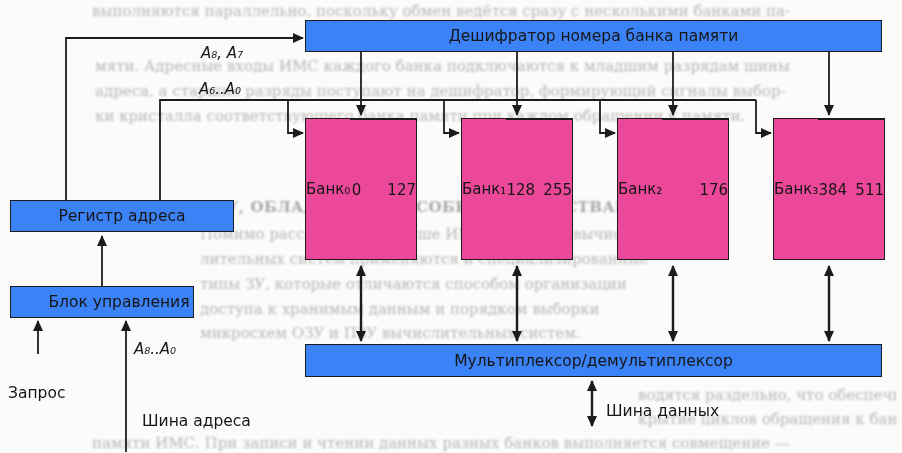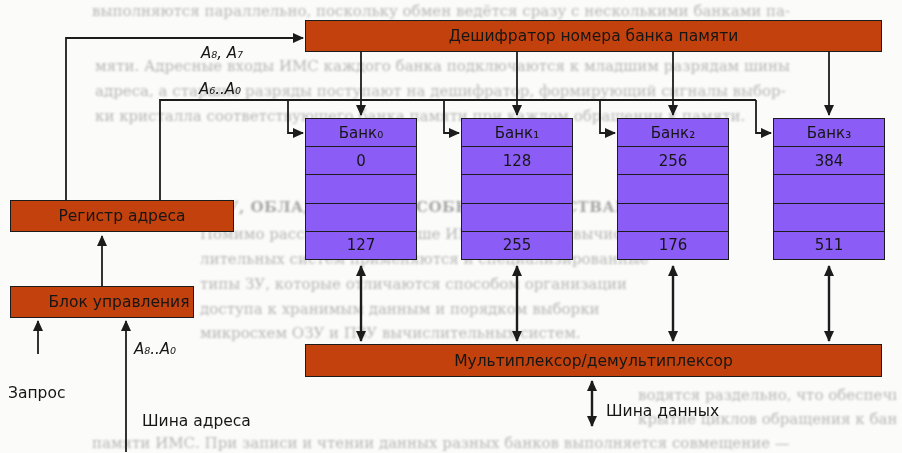--- a/index.html
+++ b/index.html
@@ -23,35 +23,35 @@
     pointer-events:none;
   }
   .noise.bold{font-weight:bold;color:#5f5f5f;letter-spacing:.5px;filter:blur(1.3px);}
 
   
   .wires{position:absolute;left:0;top:0;z-index:2;pointer-events:none;}
 
   
   .box{
     position:absolute;z-index:3;
-    background:#c2410c;
+    background:#3b82f6;
     border:1.6px solid #1c1c1c;
     display:flex;align-items:center;justify-content:center;
     font-size:15.5px;
     box-sizing:border-box;
   }
   .decoder{left:305px;top:20px;width:577px;height:32px;}
   .mux{left:305px;top:344px;width:577px;height:33px;}
   .reg{left:10px;top:200px;width:224px;height:32px;}
   .ctl{left:10px;top:286px;width:184px;height:32px;padding-left:34px;}
 
   .bank{
     position:absolute;top:118px;width:112px;height:142px;z-index:3;
-    background:#8b5cf6;border:1.6px solid #1c1c1c;
-    display:flex;flex-direction:column;box-sizing:border-box;
+    background:#ec4899;border:1.6px solid #1c1c1c;
+    display:flex;box-sizing:border-box;
   }
   .bank-row{
     flex:1;display:flex;align-items:center;justify-content:center;
     font-size:15px;border-top:1.4px solid #1c1c1c;
   }
   .bank-row:first-child{border-top:none;}
   .bank0{left:305px;} .bank1{left:461px;} .bank2{left:617px;} .bank3{left:773px;}
 
   
   .lbl{position:absolute;z-index:3;font-size:15px;white-space:nowrap;}
@@ -143,21 +143,20 @@
   <div class="bank bank1">
     <div class="bank-row">Банк₁</div>
     <div class="bank-row">128</div>
     <div class="bank-row"></div>
     <div class="bank-row"></div>
     <div class="bank-row">255</div>
   </div>
 
   <div class="bank bank2">
     <div class="bank-row">Банк₂</div>
-    <div class="bank-row">256</div>
     <div class="bank-row"></div>
     <div class="bank-row"></div>
     <div class="bank-row">176</div>
   </div>
 
   <div class="bank bank3">
     <div class="bank-row">Банк₃</div>
     <div class="bank-row">384</div>
     <div class="bank-row"></div>
     <div class="bank-row"></div>

